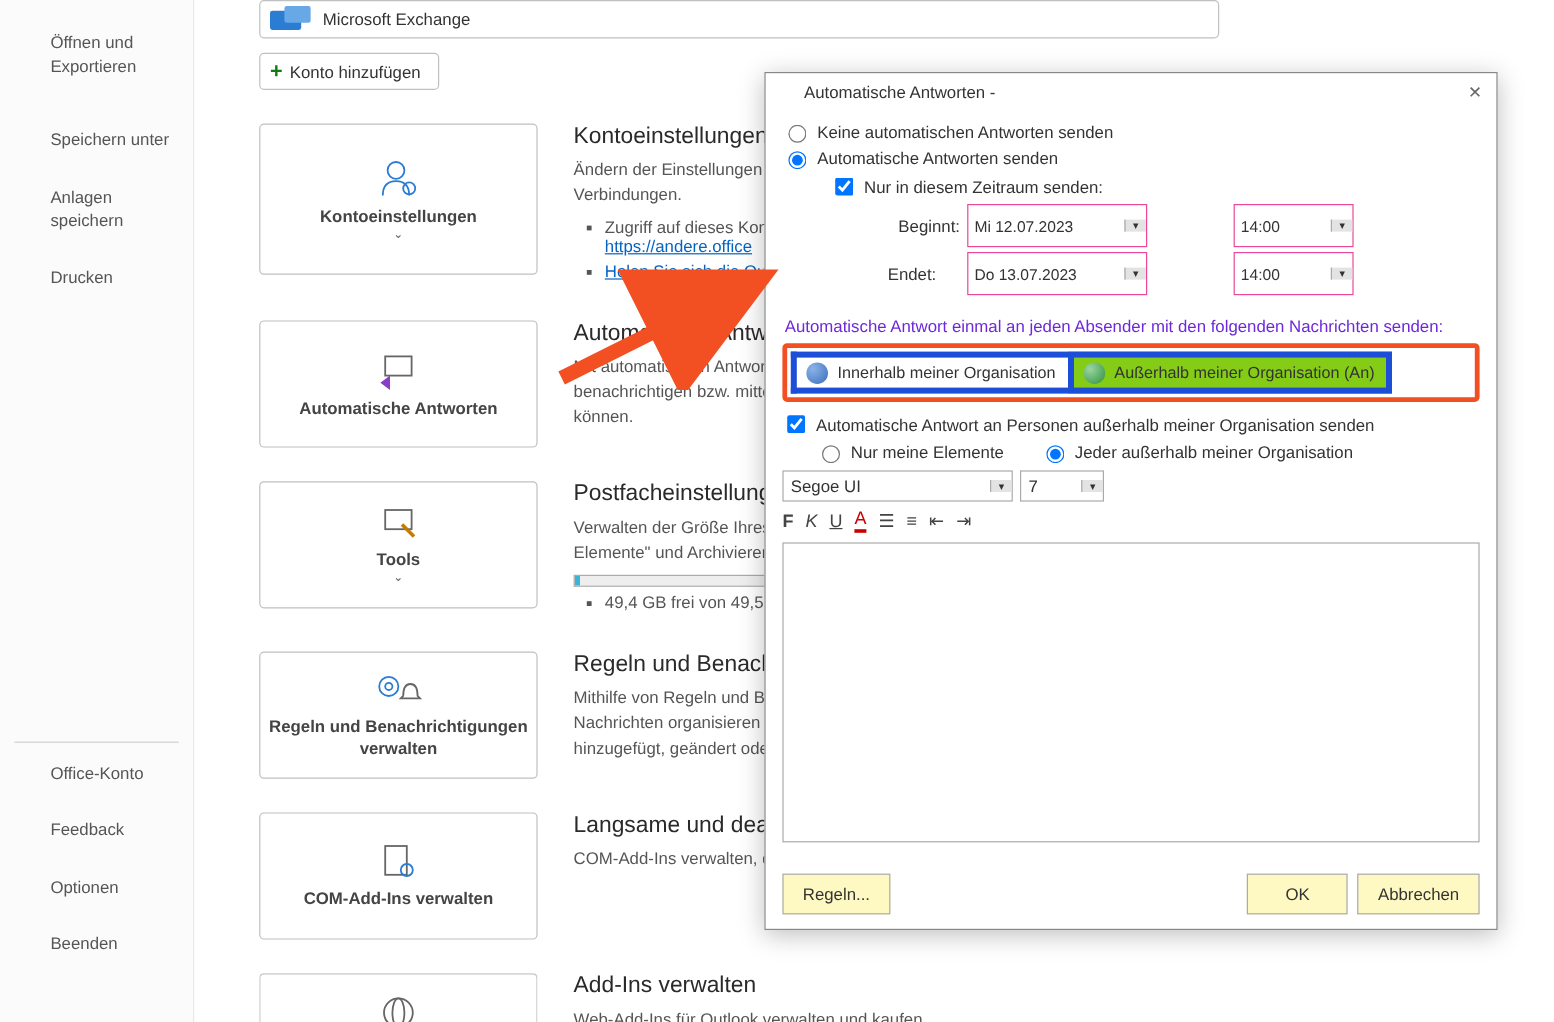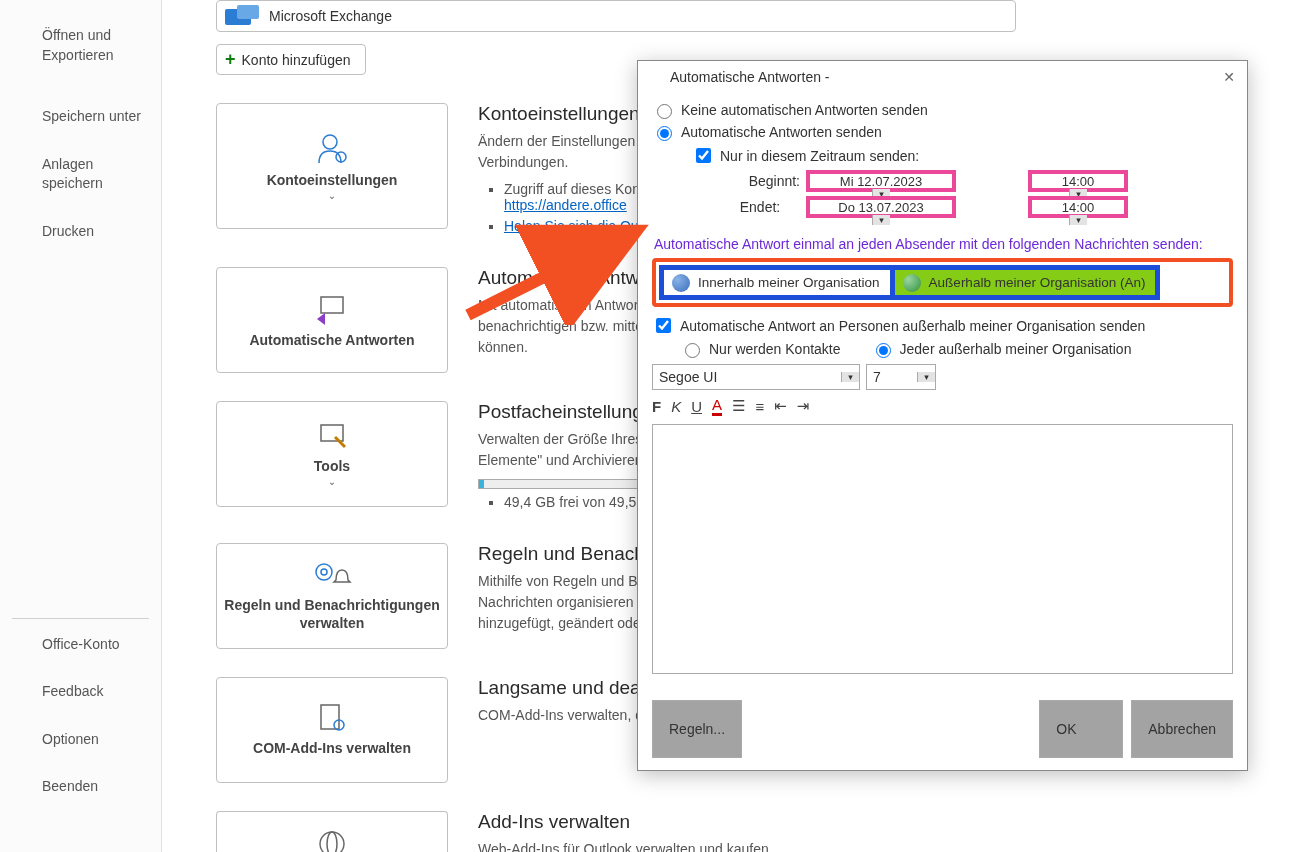--- a/index.html
+++ b/index.html
@@ -22,40 +22,40 @@
   .bullet-list a { color: #0563c1; }
   .desc-col { flex: 1; max-width: 500px; }
   .dialog { position: absolute; left: 637px; top: 60px; width: 611px; background: #fff; border: 1px solid #888; box-shadow: 0 4px 20px rgba(0,0,0,0.25); }
   .dialog-titlebar { display: flex; justify-content: space-between; align-items: center; padding: 8px 12px; }
   .dialog-title { color: #333; margin-left: 20px; }
   .dialog-close { cursor: pointer; font-size: 14px; color: #666; }
   .dialog-body { padding: 4px 14px 14px 14px; }
   .radio-row, .check-row { display: flex; align-items: center; gap: 6px; margin: 4px 0; }
   .indent-1 { margin-left: 40px; }
   .date-row { margin: 4px 0 4px 68px; display: grid; grid-template-columns: 80px 150px 60px 100px; gap: 6px; align-items: center; }
-  .combo { border: 4px solid #ec4899; height: 22px; display: flex; align-items: center; flex-direction: column; }
+  .combo { border: 1px solid #ec4899; height: 36px; display: flex; align-items: center; }
   .combo .val { flex: 1; padding: 0 5px; font-size: 13px; }
   .combo .btn { width: 18px; background: #e3e3e3; border-left: 1px solid #aaa; display: flex; align-items: center; justify-content: center; font-size: 9px; cursor: pointer; }
   .info-line { margin: 18px 0 6px 2px; color: #6d28d9; }
   .tab-row { display: flex; border: 4px solid #f25022; border-radius: 4px; padding: 3px; margin: 2px 0 8px 0; }
   .tab { border: 5px solid #1d4ed8; padding: 5px 10px 5px 34px; background: #fff; cursor: pointer; position: relative; font-size: 13.5px; }
   .tab:first-child { border-right: none; }
   .tab.active { background: #84cc16; }
   .tab::before { content: ""; position: absolute; left: 8px; top: 50%; transform: translateY(-50%); width: 18px; height: 18px; border-radius: 50%; }
   .tab.inside::before { background: radial-gradient(circle at 30% 30%, #8ab4e8, #3a6dbb); }
   .tab.outside::before { background: radial-gradient(circle at 30% 30%, #9ad6a0, #2f8f3e); }
   .format-row { display: flex; gap: 6px; margin: 6px 0; align-items: center; }
   .font-combo { border: 1px solid #aaa; height: 26px; display: flex; align-items: center; }
   .font-combo .val { flex: 1; padding: 0 6px; }
   .font-combo .btn { width: 18px; background: #e3e3e3; border-left: 1px solid #aaa; display: flex; align-items: center; justify-content: center; font-size: 9px; cursor: pointer; }
   .toolbar { display: flex; gap: 10px; margin: 6px 0 8px 0; align-items: center; color: #444; }
   .toolbar span { cursor: pointer; font-size: 15px; }
   .editor { border: 1px solid #aaa; width: 100%; height: 250px; }
   .dialog-buttons { display: flex; justify-content: space-between; padding: 12px 14px; }
-  .btn-std { border: 1px solid #aaa; background: #a3a3a3; padding: 20px 16px; cursor: pointer; min-width: 84px; text-align: left; }
+  .btn-std { border: 1px solid #aaa; background: #fef9c3; padding: 8px 16px; cursor: pointer; min-width: 84px; text-align: center; }
   .right-btns { display: flex; gap: 8px; }
   .arrow { position: absolute; left: 458px; top: 215px; z-index: 5; }
   input[type=radio], input[type=checkbox] { width: 15px; height: 15px; }
   .bold { font-weight: bold; }
   .italic { font-style: italic; }
   .underline { text-decoration: underline; }
 </style>
 </head>
 <body>
 
@@ -251,28 +251,28 @@
       <div class="tab inside">Innerhalb meiner Organisation</div>
       <div class="tab outside active">Außerhalb meiner Organisation (An)</div>
     </div>
 
     <div class="check-row">
       <input type="checkbox" checked="" style="">
       <span>Automatische Antwort an Personen außerhalb meiner Organisation senden</span>
     </div>
     <div class="radio-row" style="margin-left:28px">
       <input type="radio" style="">
-      <span>Nur werden Kontakte</span>
+      <span>Nur meine Elemente</span>
       <span style="width:18px"></span>
       <input type="radio" checked="" style="">
       <span>Jeder außerhalb meiner Organisation</span>
     </div>
 
     <div class="format-row">
-      <div class="font-combo" style="width:208px">
+      <div class="font-combo" style="width:192px">
           <span class="val">Segoe UI</span>
           <span class="btn">▾</span>
         </div>
       <div class="font-combo" style="width:70px">
           <span class="val">7</span>
           <span class="btn">▾</span>
         </div>
     </div>
     <div class="toolbar">
       <span class="bold">F</span>

